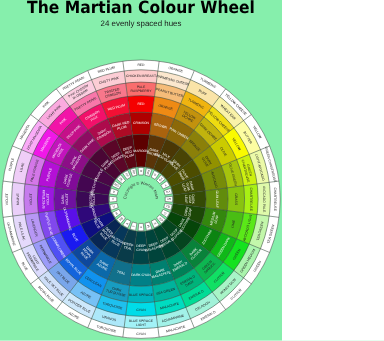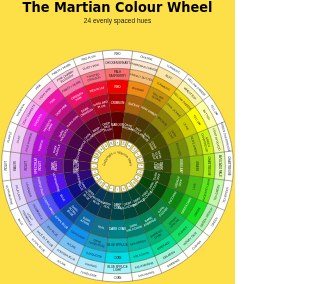--- a/index.html
+++ b/index.html
@@ -1,17 +1,17 @@
 <!DOCTYPE html>
 <html><head>
 <meta charset="utf-8">
 <style>
   html,body{margin:0;padding:0;background:#ffffff;}
   body{width:235px;height:284px;overflow:hidden;font-family:"Liberation Sans",sans-serif;}
-  #page{position:relative;width:235px;height:284px;background:#fde047;}
+  #page{position:relative;width:235px;height:284px;background:#86efac;}
   #title{position:absolute;left:0;top:0px;width:235px;text-align:center;
          font-family:"DejaVu Sans",sans-serif;font-weight:700;font-size:14px;
          line-height:14px;color:#000;white-space:nowrap;
          transform:scaleX(0.925);transform-origin:117.5px 0;}
   #subtitle{position:absolute;left:0;top:16.5px;width:235px;text-align:center;
          font-family:"Liberation Sans",sans-serif;font-size:6.6px;line-height:8px;color:#1a1a1a;}
   svg{position:absolute;left:0;top:0;}
   .lbl{font-family:"Liberation Sans",sans-serif;}
 </style>
 </head>

